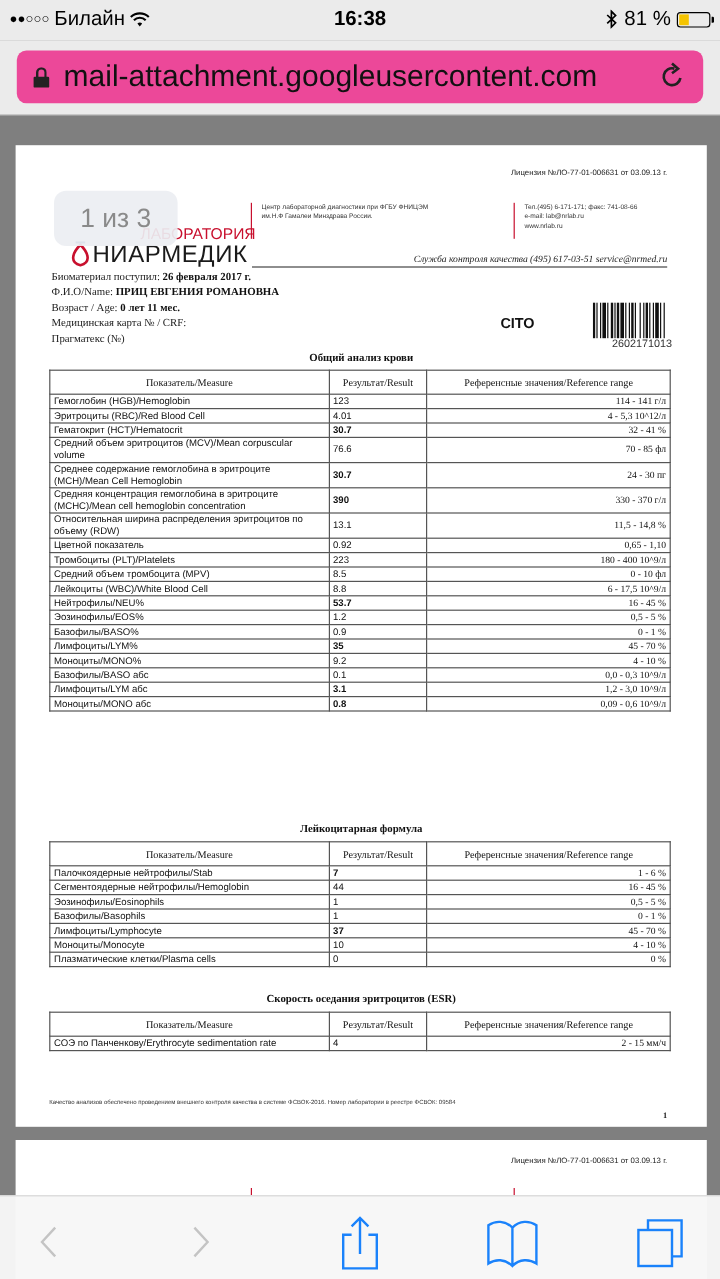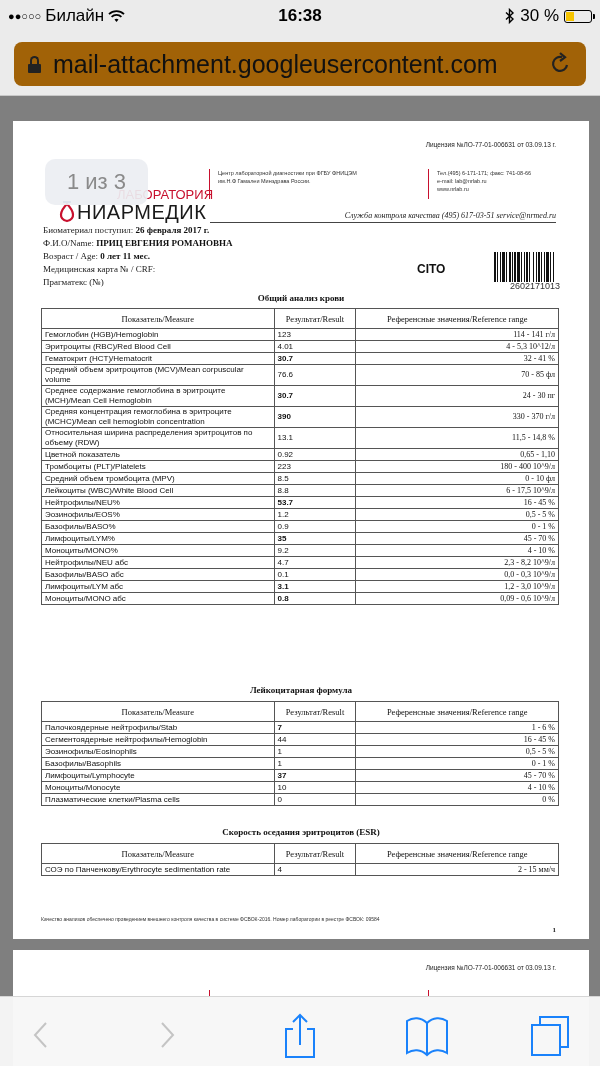--- a/index.html
+++ b/index.html
@@ -11,21 +11,21 @@
   .sb-left { position: absolute; left: 8px; top: 6px; display: flex; align-items: center; gap: 4px; }
   .dots { font-size: 11px; letter-spacing: 0px; }
   .sb-center { position: absolute; left: 0; right: 0; top: 6px; text-align: center; font-weight: bold; }
   .sb-right { position: absolute; right: 8px; top: 6px; display: flex; align-items: center; gap: 5px; }
   .battery { width: 28px; height: 13px; border: 1px solid #000; border-radius: 3px; position: relative; }
   .battery::after { content: ""; position: absolute; right: -4px; top: 3px; width: 2px; height: 5px; background: #000; border-radius: 0 1px 1px 0; }
   .battery-fill { position: absolute; left: 1px; top: 1px; bottom: 1px; width: 8px; background: #f5c400; }
 
   
   .urlarea { position: absolute; top: 34px; left: 0; width: 600px; height: 62px; background: #ebebeb; border-bottom: 1px solid #c8c8c8; }
-  .urlbar { position: absolute; left: 14px; top: 8px; width: 572px; height: 44px; background: #a16207; border-radius: 8px; display: flex; align-items: center; }
+  .urlbar { position: absolute; left: 14px; top: 8px; width: 572px; height: 44px; background: #ec4899; border-radius: 8px; display: flex; align-items: center; }
   .lock { margin-left: 14px; width: 13px; height: 17px; position: relative; }
   .lock .shackle { position: absolute; top: 0; left: 2px; width: 9px; height: 9px; border: 2px solid #222; border-bottom: none; border-radius: 5px 5px 0 0; }
   .lock .body { position: absolute; bottom: 0; left: 0; width: 13px; height: 9px; background: #222; border-radius: 1px; }
   .url-text { margin-left: 12px; font-size: 25px; color: #111; white-space: nowrap; overflow: hidden; width: 495px; }
   .reload { position: absolute; right: 14px; top: 9px; font-size: 24px; color: #222; }
 
   
   .page { position: absolute; left: 13px; top: 109px; width: 576px; height: 818px; background: #fff; margin-top: 12px; }
   .page2 { position: absolute; left: 13px; top: 950px; width: 576px; height: 120px; background: #fff; }
 
@@ -78,21 +78,21 @@
       <path d="M8.5 12 L10.5 9.6 A3 3 0 0 0 6.5 9.6 Z" fill="#000"></path>
       <path d="M3.6 6.8 A7 7 0 0 1 13.4 6.8" stroke="#000" stroke-width="1.8" fill="none"></path>
       <path d="M1 4.1 A11 11 0 0 1 16 4.1" stroke="#000" stroke-width="1.8" fill="none"></path>
     </svg>
   </div>
   <div class="sb-center">16:38</div>
   <div class="sb-right">
     <svg width="10" height="16" viewBox="0 0 10 16">
       <path d="M1 4.5 L8 11 L4.5 14.5 L4.5 1.5 L8 5 L1 11.5" stroke="#000" stroke-width="1.4" fill="none"></path>
     </svg>
-    <span>30 %</span>
+    <span>81 %</span>
     <div class="battery">
         <div class="battery-fill"></div>
       </div>
   </div>
 </div>
 
 <div class="urlarea">
   <div class="urlbar">
     <div class="lock">
         <div class="shackle"></div>
@@ -251,25 +251,20 @@
           <td class="name">Лимфоциты/LYM%</td>
           <td class="res bold">35</td>
           <td class="ref">45 - 70 %</td>
         </tr>
         <tr>
           <td class="name">Моноциты/MONO%</td>
           <td class="res">9.2</td>
           <td class="ref">4 - 10 %</td>
         </tr>
         <tr>
-          <td class="name">Нейтрофилы/NEU абс</td>
-          <td class="res">4.7</td>
-          <td class="ref">2,3 - 8,2 10^9/л</td>
-        </tr>
-        <tr>
           <td class="name">Базофилы/BASO абс</td>
           <td class="res">0.1</td>
           <td class="ref">0,0 - 0,3 10^9/л</td>
         </tr>
         <tr>
           <td class="name">Лимфоциты/LYM абс</td>
           <td class="res bold">3.1</td>
           <td class="ref">1,2 - 3,0 10^9/л</td>
         </tr>
         <tr>

